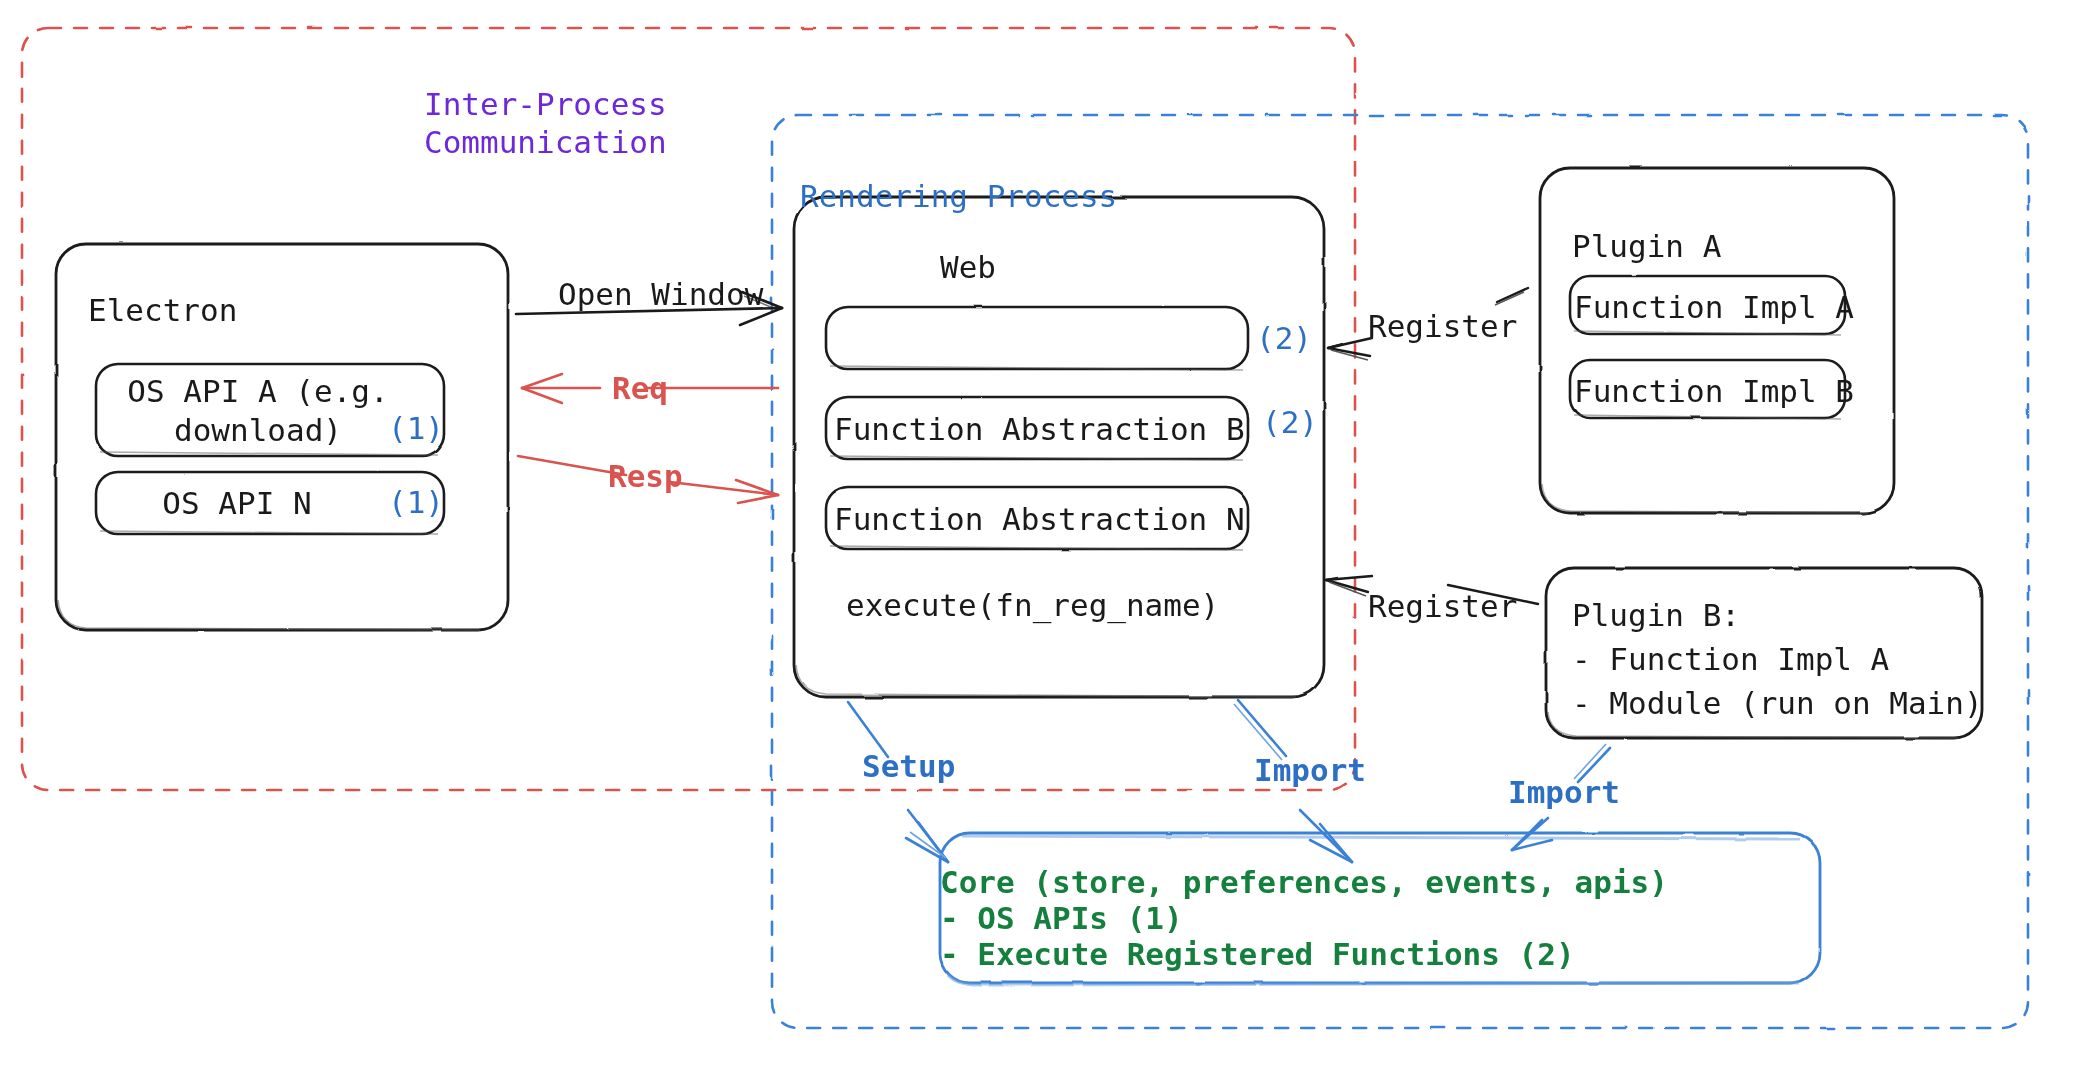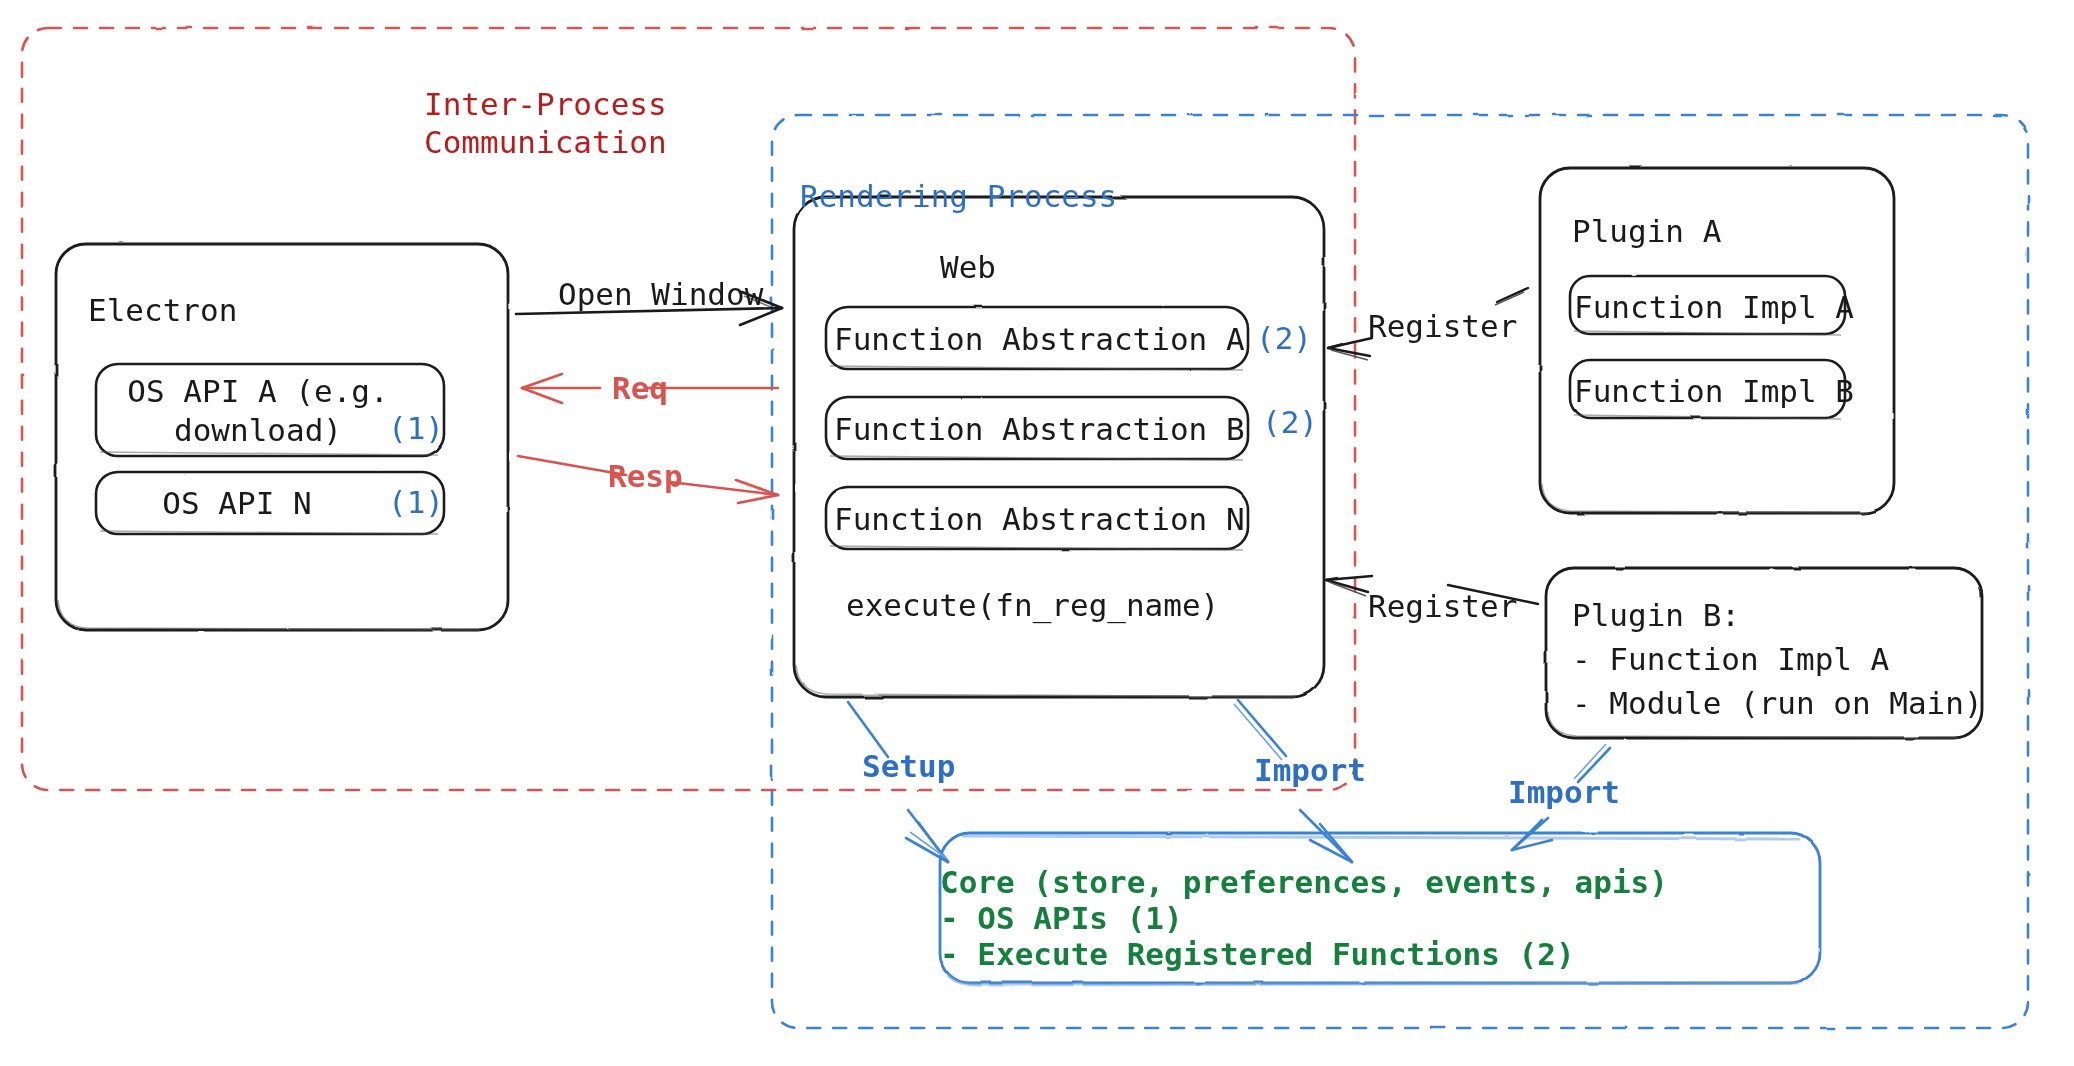--- a/index.html
+++ b/index.html
@@ -26,21 +26,21 @@
     pointer-events: none;
   }
   .lbl {
     position: absolute;
     white-space: pre;
     line-height: 1.22;
   }
 
   
   .group-label-red {
-    color: #b91c1c;
+    color: #6d28d9;
     font-size: 31px;
     font-weight: 400;
     text-align: left;
   }
   .group-label-blue {
     color: #2d6fc4;
     font-size: 31px;
   }
 
   
@@ -231,31 +231,30 @@
 
   <div class="box-text center" style="left:108px; top:372px; width:300px;">OS API A (e.g.
 download)</div>
   <div class="tag-blue" style="left:388px; top:410px;">(1)</div>
 
   <div class="box-text center" style="left:112px; top:484px; width:250px;">OS API N</div>
   <div class="tag-blue" style="left:388px; top:484px;">(1)</div>
 
   <div class="box-text" style="left:940px; top:248px;">Web</div>
 
-  <div class="box-text center" style="left:834px; top:320px; width:406px;">Function Abstraction A</div>
   <div class="tag-blue" style="left:1256px; top:320px;">(2)</div>
 
   <div class="box-text center" style="left:834px; top:410px; width:406px;">Function Abstraction B</div>
   <div class="tag-blue" style="left:1262px; top:404px;">(2)</div>
 
   <div class="box-text center" style="left:834px; top:500px; width:406px;">Function Abstraction N</div>
 
   <div class="box-text" style="left:846px; top:586px;">execute(fn_reg_name)</div>
 
-  <div class="box-text" style="left:1572px; top:212px;">Plugin A</div>
+  <div class="box-text" style="left:1572px; top:227px;">Plugin A</div>
   <div class="box-text center" style="left:1574px; top:288px; width:266px;">Function Impl A</div>
   <div class="box-text center" style="left:1574px; top:372px; width:266px;">Function Impl B</div>
 
   <div class="box-text" style="left:1572px; top:596px;">Plugin B:</div>
   <div class="box-text" style="left:1572px; top:640px;">- Function Impl A</div>
   <div class="box-text" style="left:1572px; top:684px;">- Module (run on Main)</div>
 
   <div class="core-text" style="left:940px; top:862px; width:880px;">Core (store, preferences, events, apis)</div>
   <div class="core-text" style="left:940px; top:898px; width:880px;">- OS APIs (1)</div>
   <div class="core-text" style="left:940px; top:934px; width:880px;">- Execute Registered Functions (2)</div>

